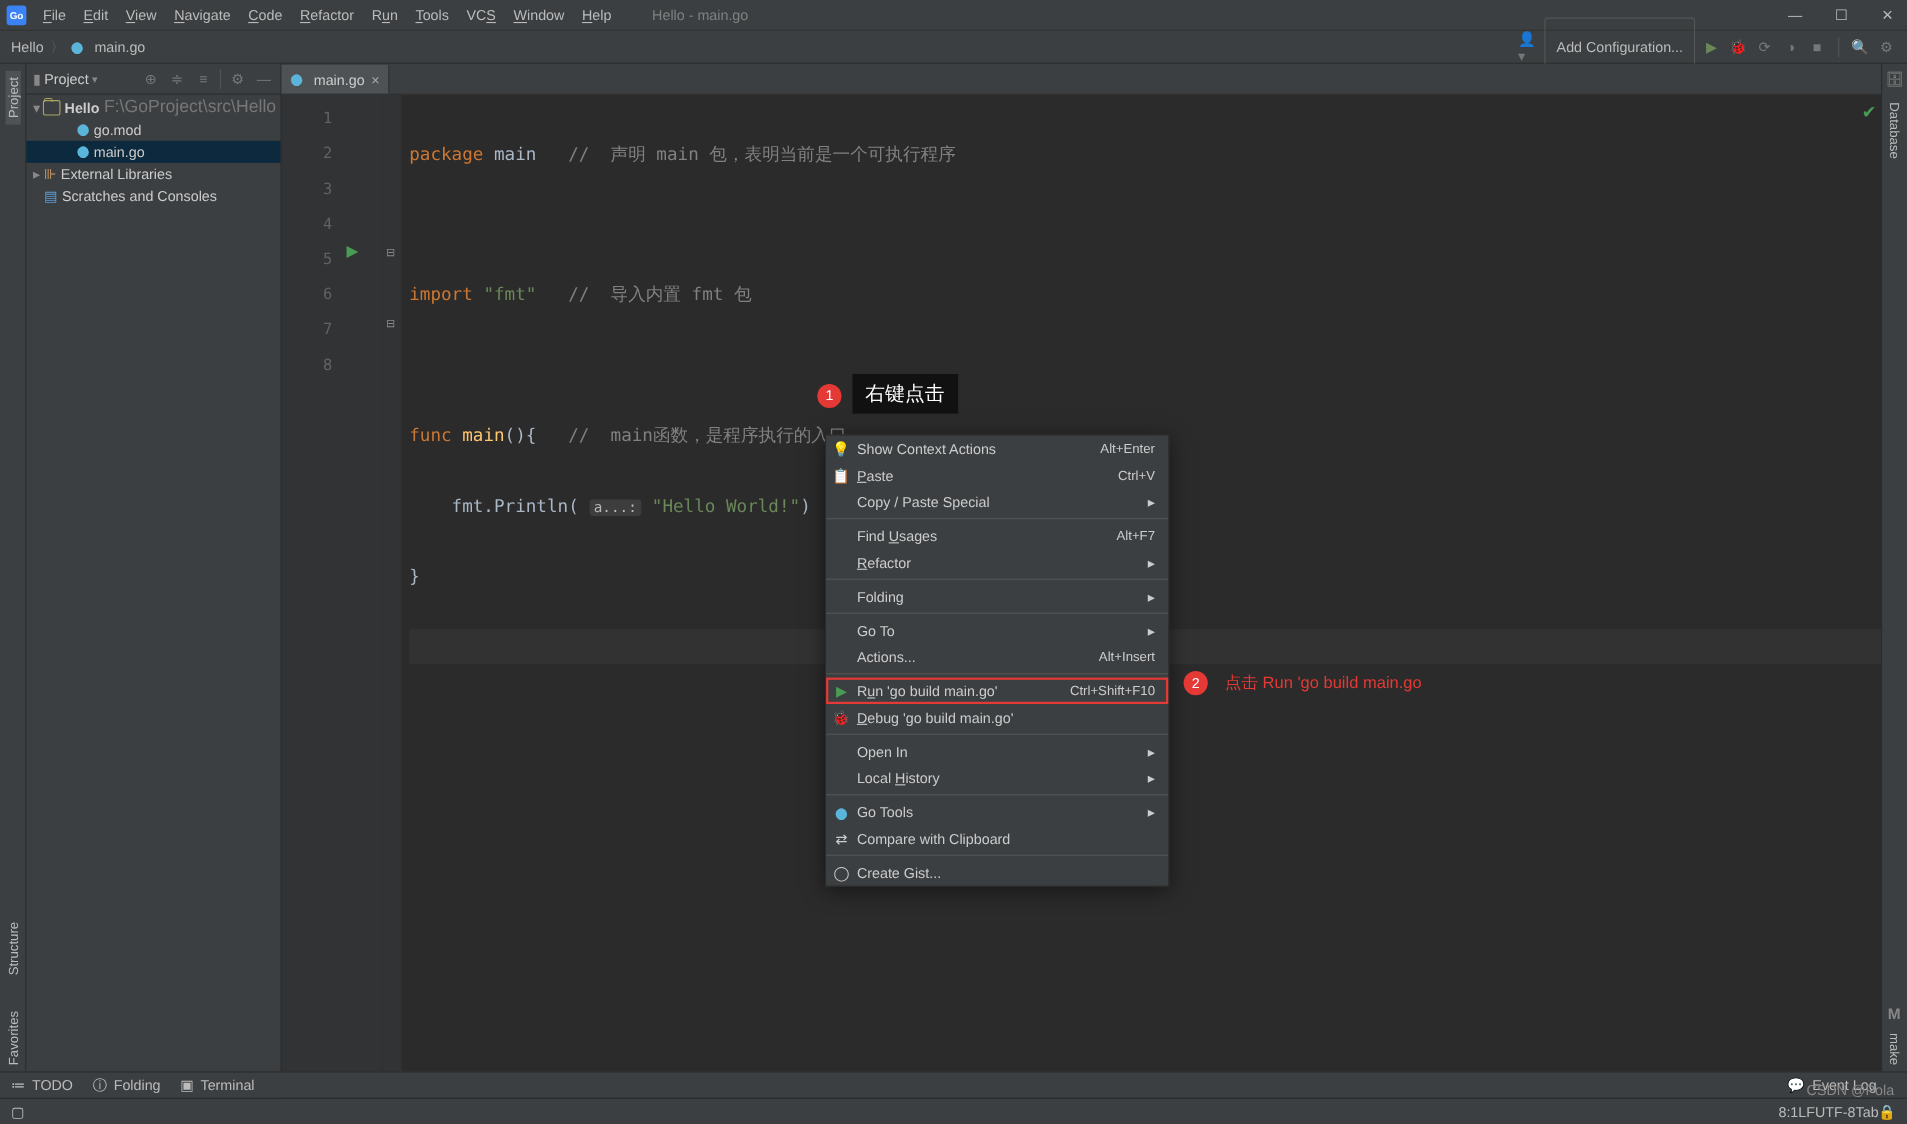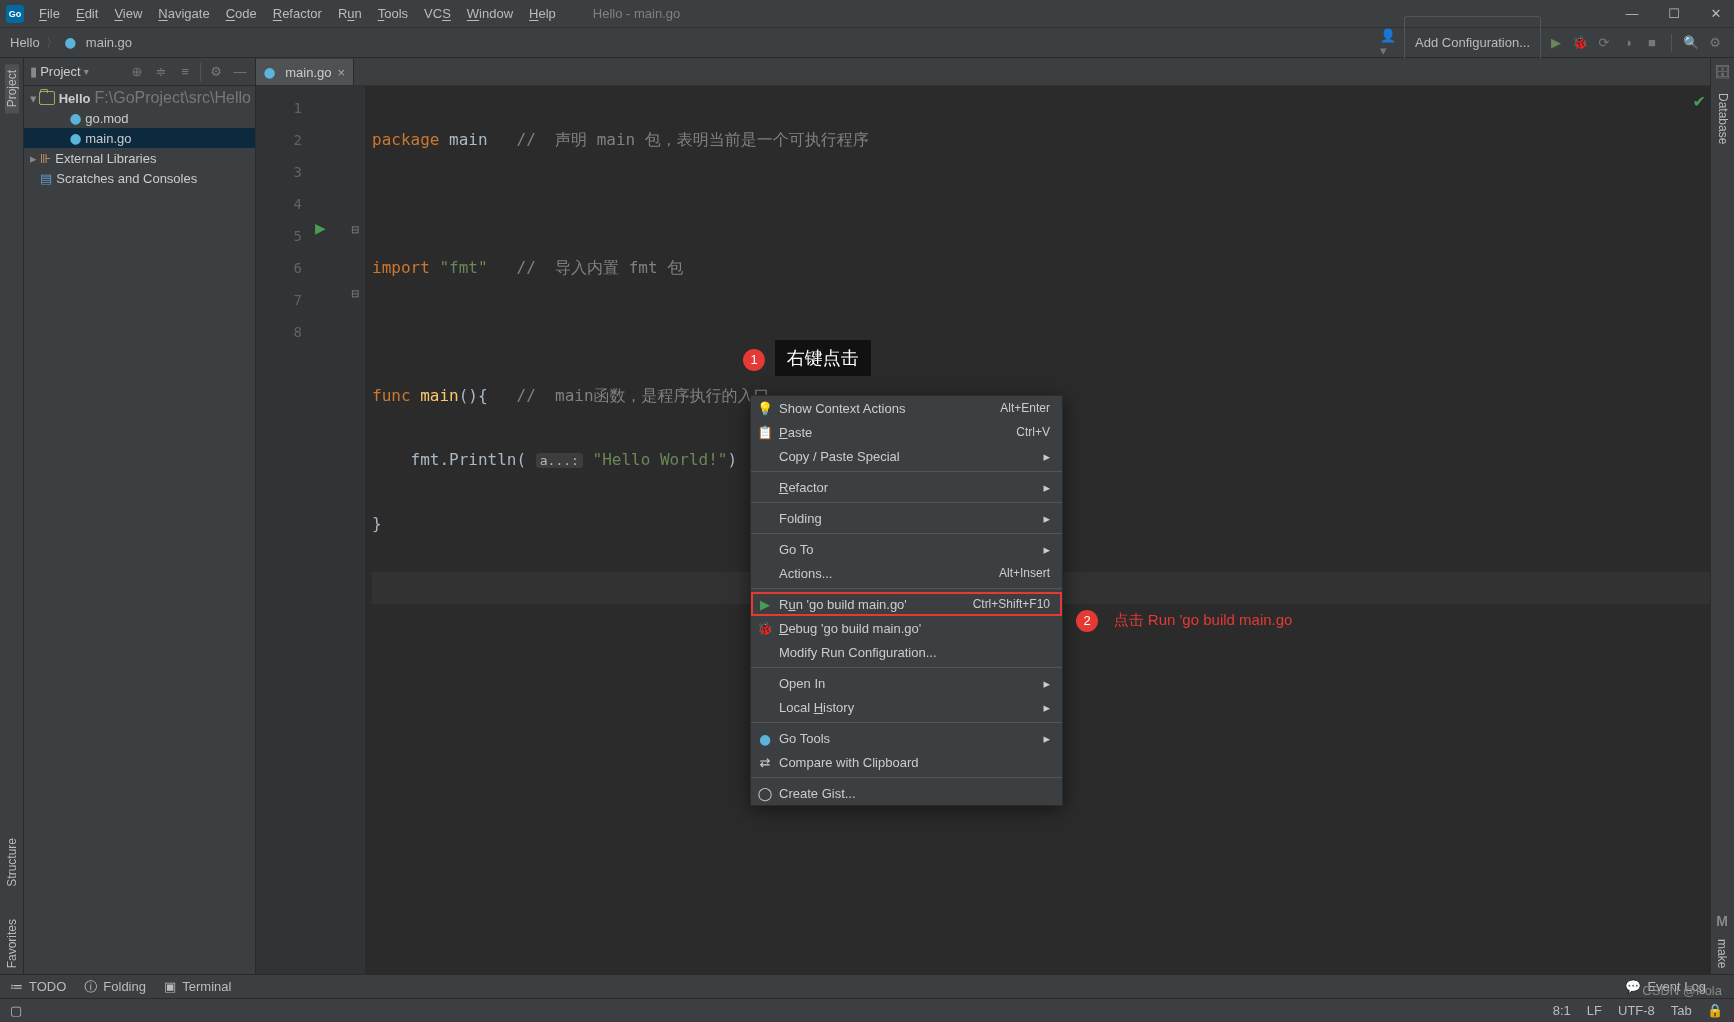--- a/index.html
+++ b/index.html
@@ -10,21 +10,21 @@
   background: #2b2b2b;
   color: #bbb;
   overflow: hidden;
   width: 1734px;
   height: 1022px;
   position: relative;
 }
 .title-bar {
   height: 28px; background: #3c3f41; display: flex; align-items: center; padding: 0 6px; border-bottom: 1px solid #323232;
 }
-.app-icon { width: 18px; height: 18px; background: #0369a1; border-radius: 3px; margin-right: 8px; display:flex;align-items:center;justify-content:center;font-size:9px;color:#fff;font-weight:bold;}
+.app-icon { width: 18px; height: 18px; background: #3b82f6; border-radius: 3px; margin-right: 8px; display:flex;align-items:center;justify-content:center;font-size:9px;color:#fff;font-weight:bold;}
 .menu-bar { display:flex; gap: 2px; height: 100%; align-items: center;}
 .menu-item { padding: 2px 7px; color: #bbb; cursor: pointer; }
 .menu-item u { text-decoration: underline; text-underline-offset: 2px; }
 .win-title { margin-left: 30px; color: #808080; }
 .win-controls { margin-left:auto; display:flex; gap: 18px; }
 .win-btn { width:24px; text-align:center; color:#bbb; cursor:pointer; }
 .nav-bar { height:30px; background:#3c3f41; display:flex; align-items:center; padding: 0 10px; border-bottom:1px solid #2b2b2b;}
 .breadcrumb { display:flex; align-items:center; gap:6px; color:#bbb;}
 .crumb-sep { color:#666;}
 .nav-right { margin-left:auto; display:flex; align-items:center; gap:6px;}
@@ -83,21 +83,21 @@
 
 .anno{position:absolute;z-index:60;}
 .anno-badge{background:#e53935;color:#fff;border-radius:50%;width:22px;height:22px;line-height:22px;text-align:center;font-size:13px;display:inline-block;}
 .anno-tag{background:#111;color:#fff;padding:6px 12px;font-size:18px;display:inline-block;margin-left:6px;}
 .anno-text{color:#e53935;font-size:15px;}
 
 .bottom-bar{position:absolute;bottom:24px;left:0;right:0;height:24px;background:#3c3f41;display:flex;align-items:center;padding:0 10px;border-top:1px solid #2b2b2b;}
 .bb-item{display:flex;align-items:center;gap:6px;margin-right:18px;color:#bbb;cursor:pointer;}
 .bb-right{margin-left:auto;display:flex;align-items:center;gap:6px;}
 .status-bar{position:absolute;bottom:0;left:0;right:0;height:24px;background:#3c3f41;display:flex;align-items:center;padding:0 10px;border-top:1px solid #2b2b2b;color:#bbb;}
-.status-right{margin-left:auto;display:flex;gap:16px;}
+.status-right{margin-left:auto;display:flex;}
 .watermark{position:absolute;right:12px;bottom:24px;color:#888;font-size:13px;z-index:70;pointer-events:none;}
 .left-bottom{position:absolute;left:0;bottom:48px;width:24px;display:flex;flex-direction:column;align-items:center;gap:4px;z-index:30;}
 .right-bottom{position:absolute;right:0;bottom:48px;width:24px;display:flex;flex-direction:column;align-items:center;gap:4px;z-index:30;}
 </style>
 </head>
 <body>
 
 <div class="title-bar">
   <div class="app-icon">Go</div>
   <div class="menu-bar">
@@ -259,20 +259,24 @@
       <span class="ic">📋</span>
       <span><u>P</u>aste</span>
       <span class="sc">Ctrl+V</span>
     </div>
     <div class="ctx-item">
       <span>Copy / Paste Special</span>
       <span class="arrow">▸</span>
     </div>
     <div class="ctx-sep"></div>
     <div class="ctx-item">
+      <span>Find <u>U</u>sages</span>
+      <span class="sc">Alt+F7</span>
+    </div>
+    <div class="ctx-item">
       <span><u>R</u>efactor</span>
       <span class="arrow">▸</span>
     </div>
     <div class="ctx-sep"></div>
     <div class="ctx-item">
       <span>Folding</span>
       <span class="arrow">▸</span>
     </div>
     <div class="ctx-sep"></div>
     <div class="ctx-item">
@@ -285,23 +289,20 @@
     </div>
     <div class="ctx-sep"></div>
     <div class="ctx-item highlight">
       <span class="ic"><span style="color:#499c54">▶</span></span>
       <span>R<u>u</u>n 'go build main.go'</span>
       <span class="sc">Ctrl+Shift+F10</span>
     </div>
     <div class="ctx-item">
       <span class="ic"><span style="color:#499c54">🐞</span></span>
       <span><u>D</u>ebug 'go build main.go'</span>
-    </div>
-    <div class="ctx-item">
-      <span>Modify Run Configuration...</span>
     </div>
     <div class="ctx-sep"></div>
     <div class="ctx-item">
       <span>Open In</span>
       <span class="arrow">▸</span>
     </div>
     <div class="ctx-item">
       <span>Local <u>H</u>istory</span>
       <span class="arrow">▸</span>
     </div>

